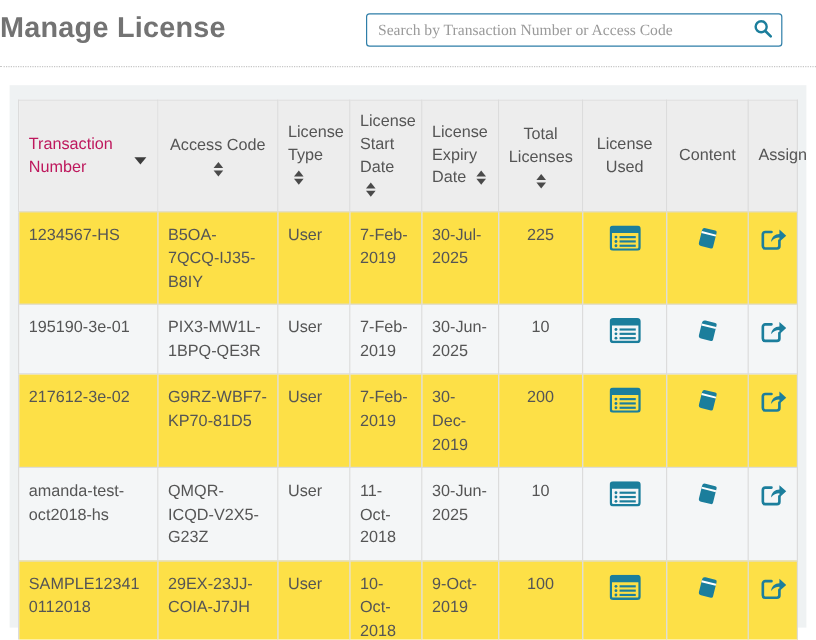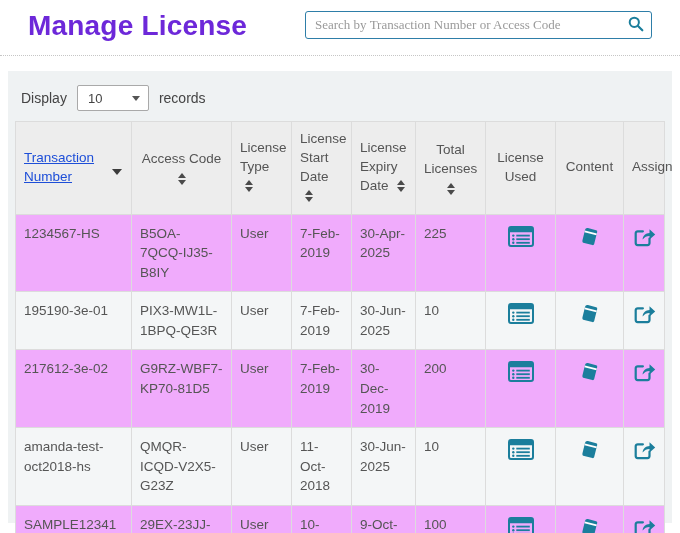--- a/index.html
+++ b/index.html
@@ -1,21 +1,21 @@
 <!DOCTYPE html>
 <html><head>
 <meta charset="utf-8">
 <style>
   * { margin:0; padding:0; box-sizing:border-box; }
   html,body { width:680px; height:533px; background:#ffffff; overflow:hidden;
     font-family:"Liberation Sans","DejaVu Sans",sans-serif; color:#555; }
 
   
   .topbar { position:relative; height:56px; border-bottom:1px dotted #c6c6c6; }
-  .page-title { position:absolute; left:28px; top:10px; font-size:28px; font-weight:600; color:#6d28d9; letter-spacing:0.2px; }
+  .page-title { position:absolute; left:0; top:10px; font-size:24px; font-weight:600; color:#737373; letter-spacing:0.2px; }
   .search-wrap { position:absolute; top:11px; right:28px; width:347px; height:28px;
     border:1px solid #2e7ea8; border-radius:3px; background:#fff; display:flex; align-items:center; }
   .search-input { flex:1; border:none; outline:none; height:100%; padding:0 6px 0 9px;
     font-size:13px; color:#444; background:transparent; font-family:Liberation Serif, serif; }
   .search-input::placeholder { color:#9a9a9a; }
   .search-btn { width:30px; height:100%; border:none; background:transparent; color:#1b7e9c;
     display:flex; align-items:center; justify-content:center; cursor:pointer; }
 
   
   .panel { margin:15px 8px 0 8px; height:452px; background:#eff2f3; padding:12px 7px 10px 7px; }
@@ -27,25 +27,25 @@
   .select-box .caret { position:absolute; right:8px; top:10px; width:0; height:0;
     border-left:4px solid transparent; border-right:4px solid transparent; border-top:5px solid #555; }
 
   
   table { width:649px; border-collapse:collapse; table-layout:fixed; background:#fff; }
   th, td { border:1px solid #dcdcdc; font-size:13.5px; }
   th { background:#ededed; color:#555; font-weight:normal; vertical-align:middle;
     padding:8px; height:76px; text-align:left; line-height:1.4; }
   th.sortable { cursor:pointer; }
   th.th-center { text-align:center; }
-  th.th-transaction { color:#1d4ed8; position:relative; padding-right:36px;text-decoration:underline; }
+  th.th-transaction { color:#be185d; position:relative; padding-right:36px; }
   td { padding:9px 8px; height:58px; vertical-align:top; color:#555; line-height:1.45;
-    overflow-wrap:anywhere; background:#f0abfc; }
+    overflow-wrap:anywhere; background:#fde047; }
   tbody tr:nth-child(even) td { background:#f4f6f7; }
-  td.td-center { text-align:left; }
+  td.td-center { text-align:center; }
   td.icon-cell { text-align:center; color:#1b7e9c; }
   .icon-btn { display:inline-block; background:none; border:none; color:#1b7e9c; cursor:pointer; padding:0; margin-top:2px; }
 
   
   .caret-down-solid { position:absolute; right:9px; top:50%; margin-top:1px; width:0; height:0;
     border-left:5px solid transparent; border-right:5px solid transparent; border-top:6px solid #3c3c3c; }
   .sort { display:inline-block; vertical-align:-2px; margin-left:5px; }
   .sort i { display:block; width:0; height:0; border-left:4px solid transparent; border-right:4px solid transparent; }
   .sort .up { border-bottom:5px solid #4a4a4a; margin-bottom:2px; }
   .sort .down { border-top:5px solid #4a4a4a; }
@@ -64,28 +64,20 @@
           <circle cx="6.3" cy="6.3" r="4.6" fill="none" stroke="currentColor" stroke-width="2"></circle>
           <line x1="10" y1="10" x2="14.3" y2="14.3" stroke="currentColor" stroke-width="2.2" stroke-linecap="round"></line>
         </svg>
       </span>
     </button>
   </div>
 </div>
 
 <div class="panel">
 
-  <div class="display-row">
-    <span>Display</span>
-    <div class="select-box">
-      <span>10</span>
-      <span class="caret"></span>
-    </div>
-    <span>records</span>
-  </div>
 
   <table>
     <colgroup>
       <col style="width:116px">
         <col style="width:100px">
         <col style="width:60px">
       <col style="width:60px">
         <col style="width:64px">
         <col style="width:70px">
       <col style="width:70px">
@@ -134,21 +126,21 @@
           <span>Assign</span>
         </th>
       </tr>
     </thead>
     <tbody>
     <tr>
       <td>1234567-HS</td>
       <td>B5OA-7QCQ-IJ35-B8IY</td>
       <td>User</td>
       <td>7-Feb-2019</td>
-      <td>30-Apr-2025</td>
+      <td>30-Jul-2025</td>
       <td class="td-center">225</td>
       <td class="icon-cell">
         <span class="icon-btn">
           <span>
             <svg width="26" height="21" viewBox="0 0 26 21">
               <rect x="1" y="1" width="24" height="19" rx="2" fill="none" stroke="currentColor" stroke-width="2"></rect>
               <path d="M1 3 a2 2 0 0 1 2 -2 h20 a2 2 0 0 1 2 2 v3.2 H1 z" fill="currentColor"></path>
               <circle cx="5.3" cy="9.6" r="1.2" fill="currentColor"></circle>
                   <rect x="8.3" y="8.7" width="13.5" height="1.8" fill="currentColor"></rect>
               <circle cx="5.3" cy="13.2" r="1.2" fill="currentColor"></circle>

